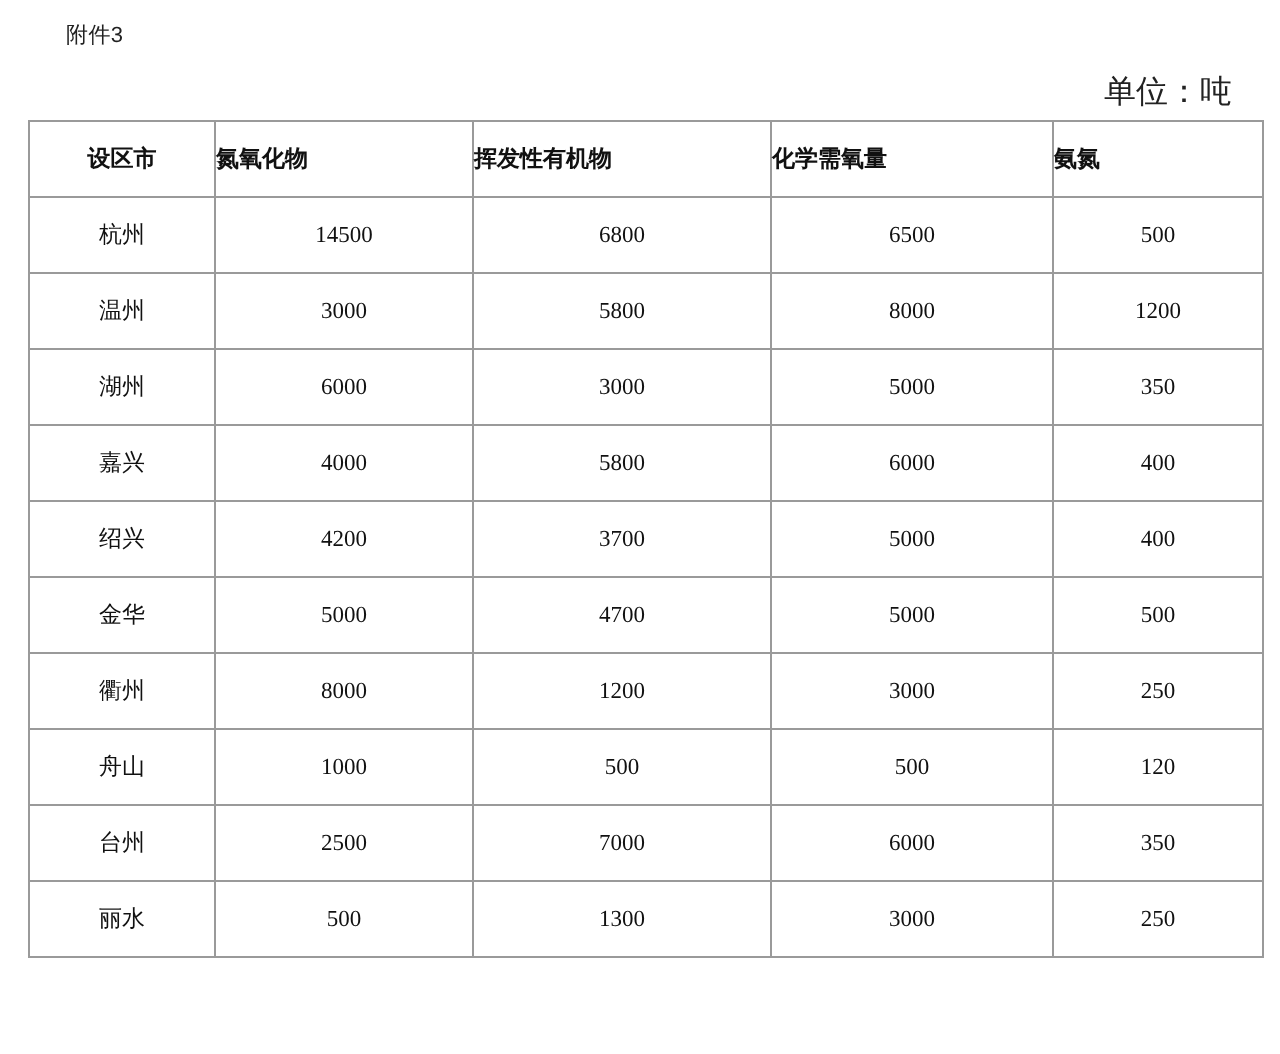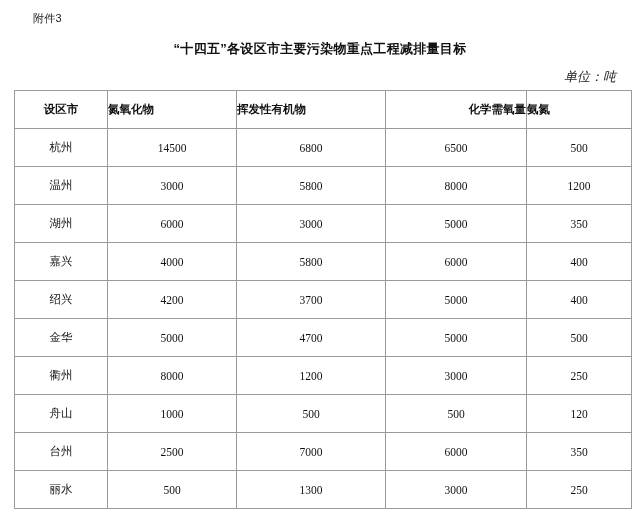--- a/index.html
+++ b/index.html
@@ -32,25 +32,24 @@
     text-align: center;
     font-size: 13px;
     font-weight: bold;
     color: #111;
     letter-spacing: 0.3px;
     margin: 0 0 12px 0;
     line-height: 18px;
   }
   .unit-line {
     text-align: right;
-    font-size: 13px;
+    font-size: 16px;
     color: #222;
     margin: 0 10px 6px 0;
     line-height: 14px;
-    font-style: italic;
   }
   table.data-table {
     border-collapse: collapse;
     width: 612px;
     margin: 0 auto;
     table-layout: fixed;
   }
   table.data-table th,
   table.data-table td {
     border: 1px solid #9a9a9a;
@@ -71,35 +70,34 @@
     text-align: center;
   }
   th.col-data, td.col-data {
     text-align: center;
   }
   th.h-region {
     text-align: center;
   }
   th.h-nox { text-align: left; padding-left: 10px; width: 128px; }
   th.h-voc { text-align: left; padding-left: 10px; width: 148px; }
-  th.h-cod { text-align: right; padding-left: 10px; width: 140px; }
+  th.h-cod { text-align: left; padding-left: 10px; width: 140px; }
   th.h-nh3 { text-align: left; padding-left: 10px; width: 104px; }
   td.c-nox { width: 128px; }
   td.c-voc { width: 148px; }
   td.c-cod { width: 140px; }
   td.c-nh3 { width: 104px; }
 </style>
 </head>
 <body>
 
 <div class="page">
 
   <div class="attachment-label">附件3</div>
 
-  <div class="doc-title">“十四五”各设区市主要污染物重点工程减排量目标</div>
 
   <div class="unit-line">单位：吨</div>
 
   <table class="data-table">
     <thead>
       <tr>
         <th class="col-region h-region">设区市</th>
         <th class="col-data h-nox">氮氧化物</th>
         <th class="col-data h-voc">挥发性有机物</th>
         <th class="col-data h-cod">化学需氧量</th>

